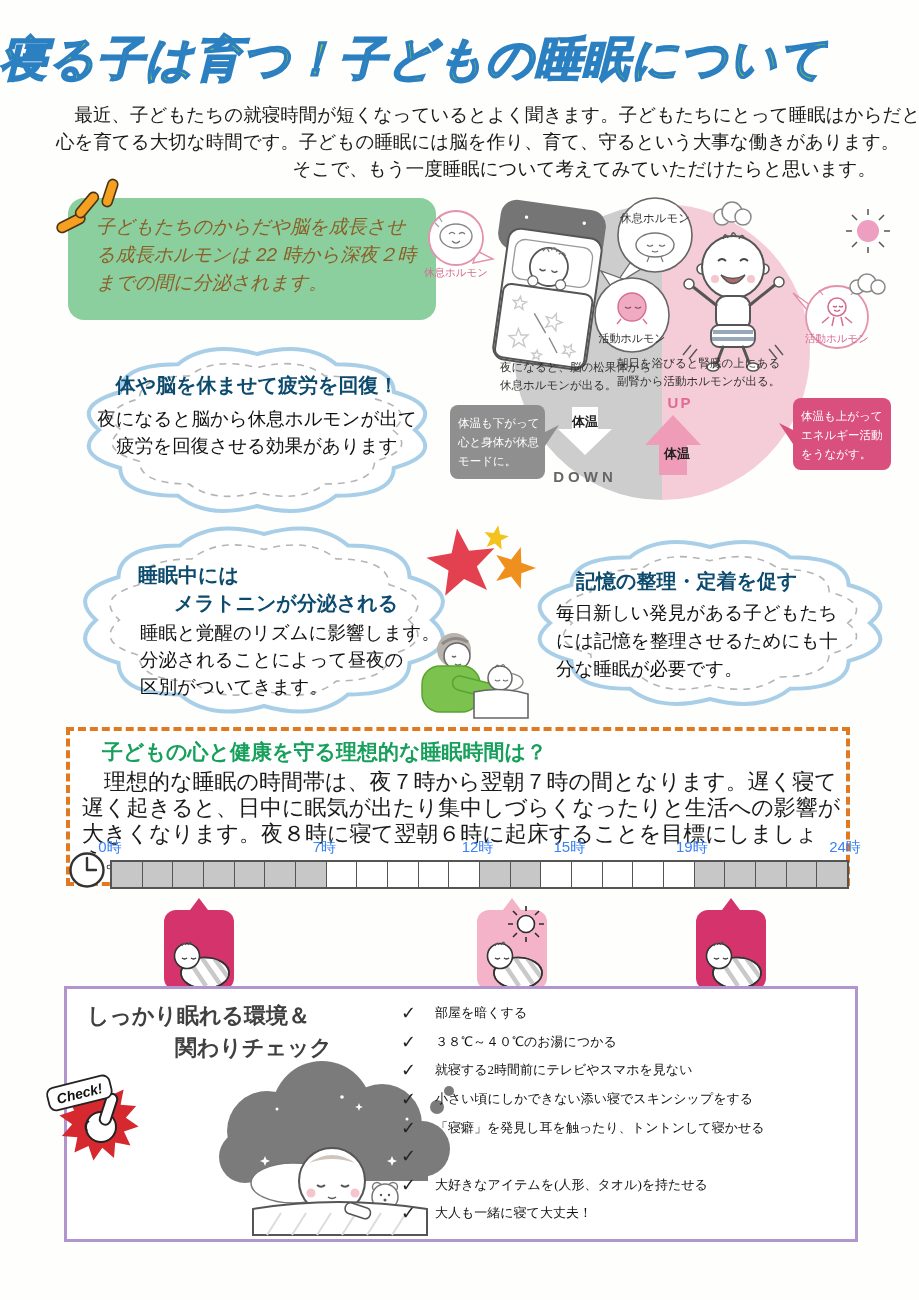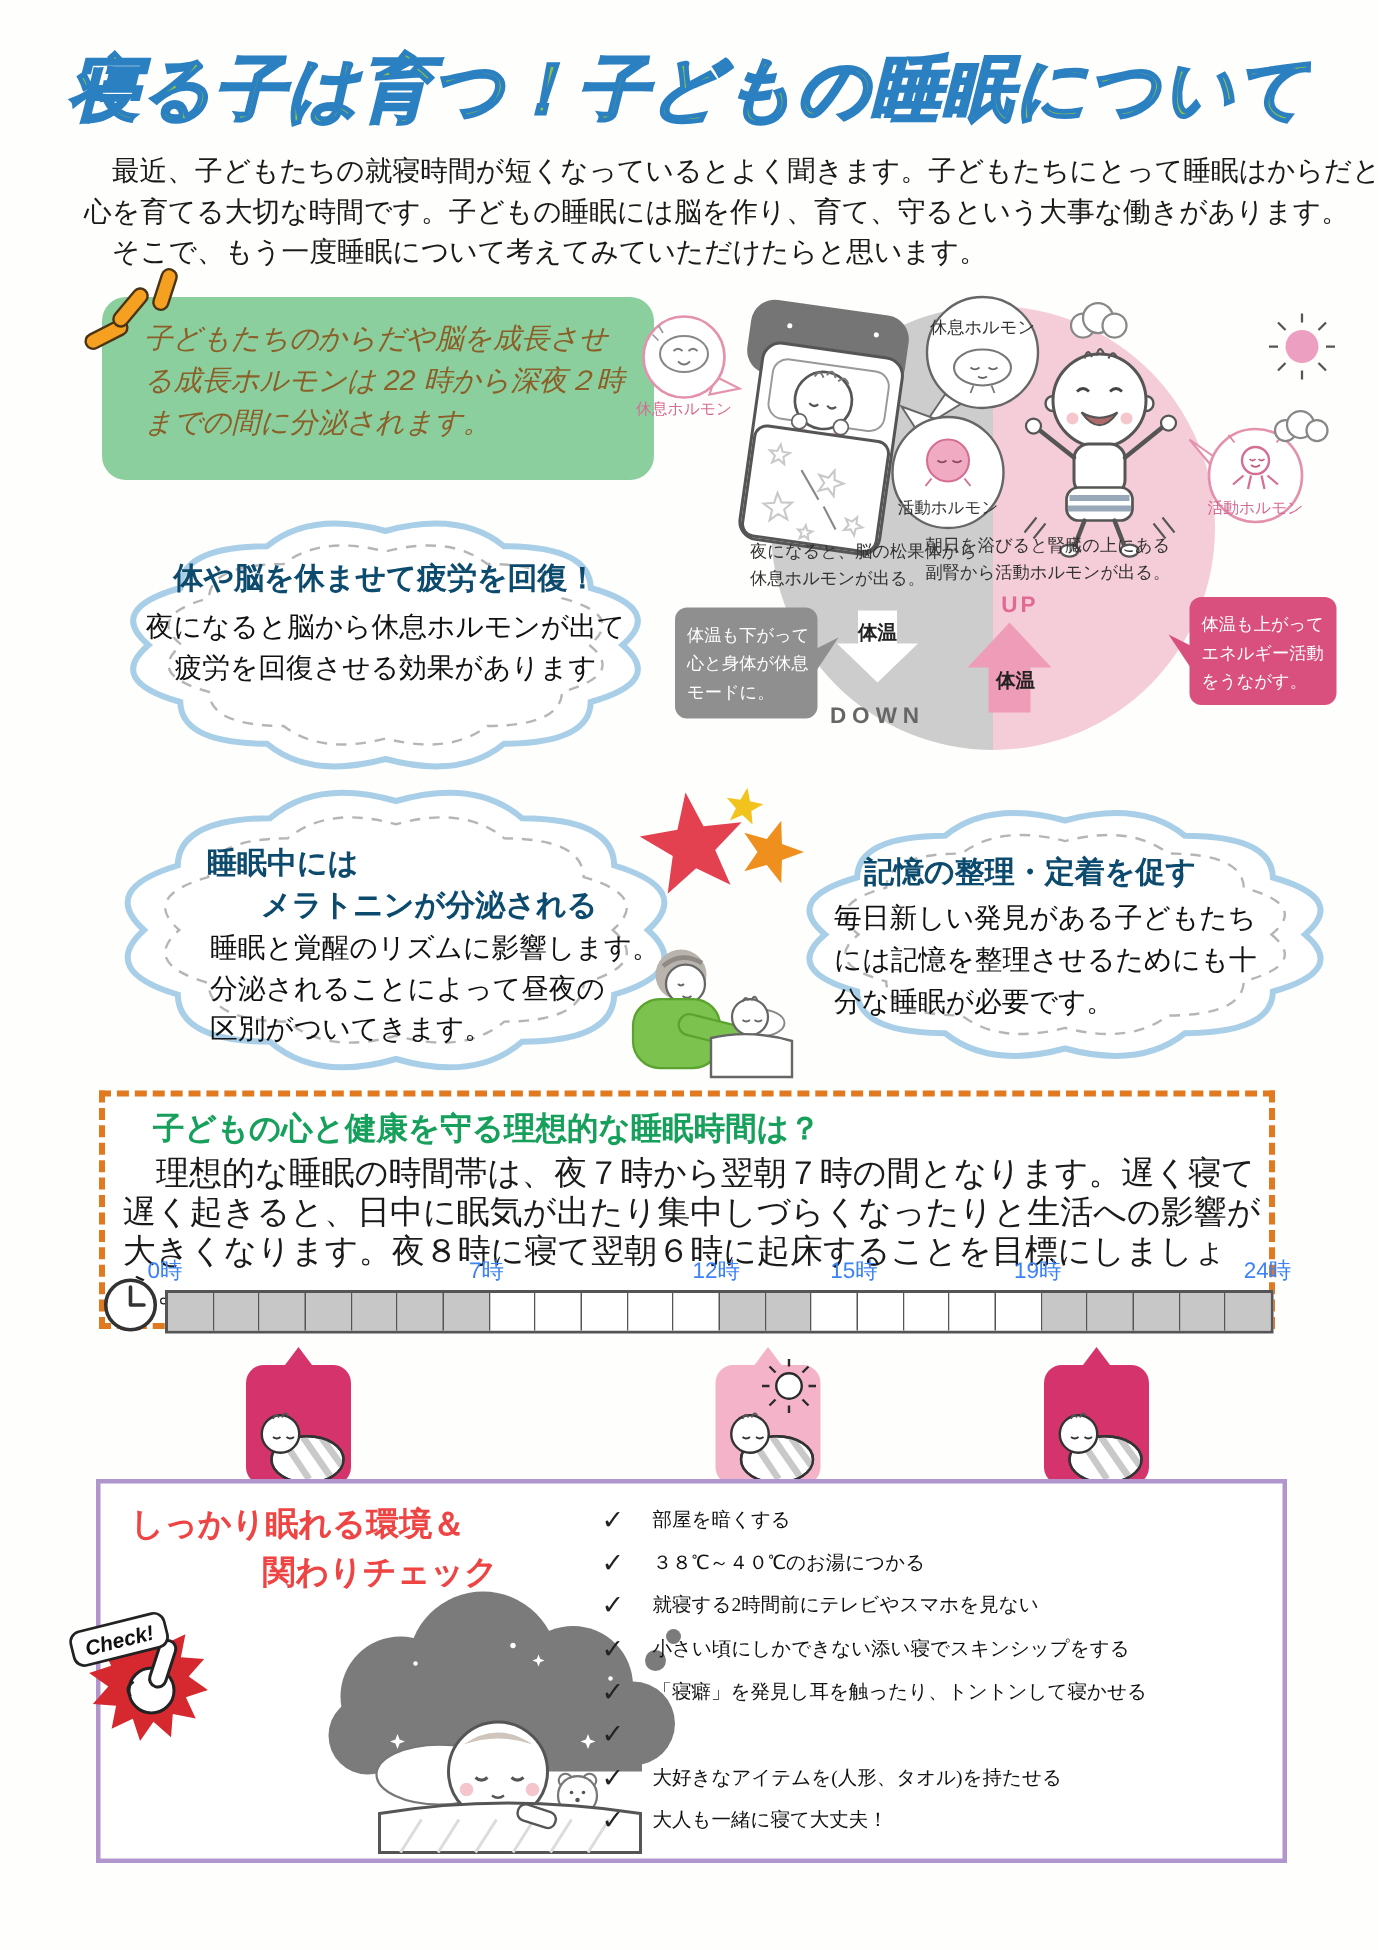--- a/index.html
+++ b/index.html
@@ -1,25 +1,25 @@
 <!DOCTYPE html>
 <html><head>
 <meta charset="utf-8">
 <style>
   html,body{margin:0;padding:0;background:#ffffff;}
   .page{position:relative;width:919px;height:1300px;background:#fefefc;overflow:hidden;
         font-family:"Liberation Sans",sans-serif;color:#1a1a1a;}
   
-  .main-title{position:absolute;left:0;top:28px;width:100%;text-align:center;margin:0;
+  .main-title{position:absolute;left:0;top:28px;width:100%;margin:0;
     font-size:47px;font-weight:bold;font-style:italic;letter-spacing:1px;
     color:#8dc63f;-webkit-text-stroke:1.7px #2b80c2;}
   
   .intro{position:absolute;left:56px;top:102px;width:820px;
     font-family:"Liberation Serif",serif;font-size:18.5px;line-height:27px;}
-  .intro div{white-space:nowrap;}
+  .intro div{white-space:nowrap;text-align:right;}
   
   .growth-box{position:absolute;left:68px;top:198px;width:368px;height:122px;
     background:#8ccf9e;border-radius:16px;}
   .growth-box p{margin:15px 18px 0 28px;font-size:19px;line-height:28px;color:#8a5f28;font-style:italic;}
   .excl-svg{position:absolute;left:-16px;top:-14px;overflow:visible;}
   
   .hormone{position:absolute;left:425px;top:195px;overflow:visible;
     font-family:"Liberation Sans",sans-serif;}
   
   .cloud{position:absolute;}
@@ -41,21 +41,21 @@
   .tick{position:absolute;top:0;transform:translateX(-50%);font-size:15px;color:#3b82f6;white-space:nowrap;}
   .bar{position:absolute;left:110px;top:860px;width:735px;height:25px;display:flex;
     border:2px solid #555;background:#fff;box-sizing:content-box;}
   .cell{flex:1;border-right:1.5px solid #555;background:#fff;}
   .cell:last-child{border-right:none;}
   .cell.shaded{background:#c7c7c7;}
   .baby-icon{position:absolute;overflow:visible;}
   
   .bottom-box{position:absolute;left:64px;top:986px;width:788px;height:250px;
     border:3px solid #b096cc;background:#fff;}
-  .bb-title{position:absolute;margin:0;color:#ef4444;font-size:22px;font-weight:bold;white-space:nowrap;}
+  .bb-title{position:absolute;margin:0;color:#404040;font-size:22px;font-weight:bold;white-space:nowrap;}
   .bb-t1{left:20px;top:12px;}
   .bb-t2{left:108px;top:44px;}
   .badge-svg{position:absolute;left:-22px;top:72px;overflow:visible;}
   .night-svg{position:absolute;left:140px;top:80px;overflow:visible;}
   .checklist{position:absolute;left:330px;top:10px;width:452px;}
   .check-row{display:flex;height:28.6px;align-items:center;}
   .check-mark{width:34px;padding-left:4px;font-family:"Liberation Serif",serif;font-size:18px;color:#222;}
   .check-text{font-family:"Liberation Serif",serif;font-size:13px;color:#111;white-space:nowrap;}
   svg text{font-family:"Liberation Sans",sans-serif;}
 </style>

